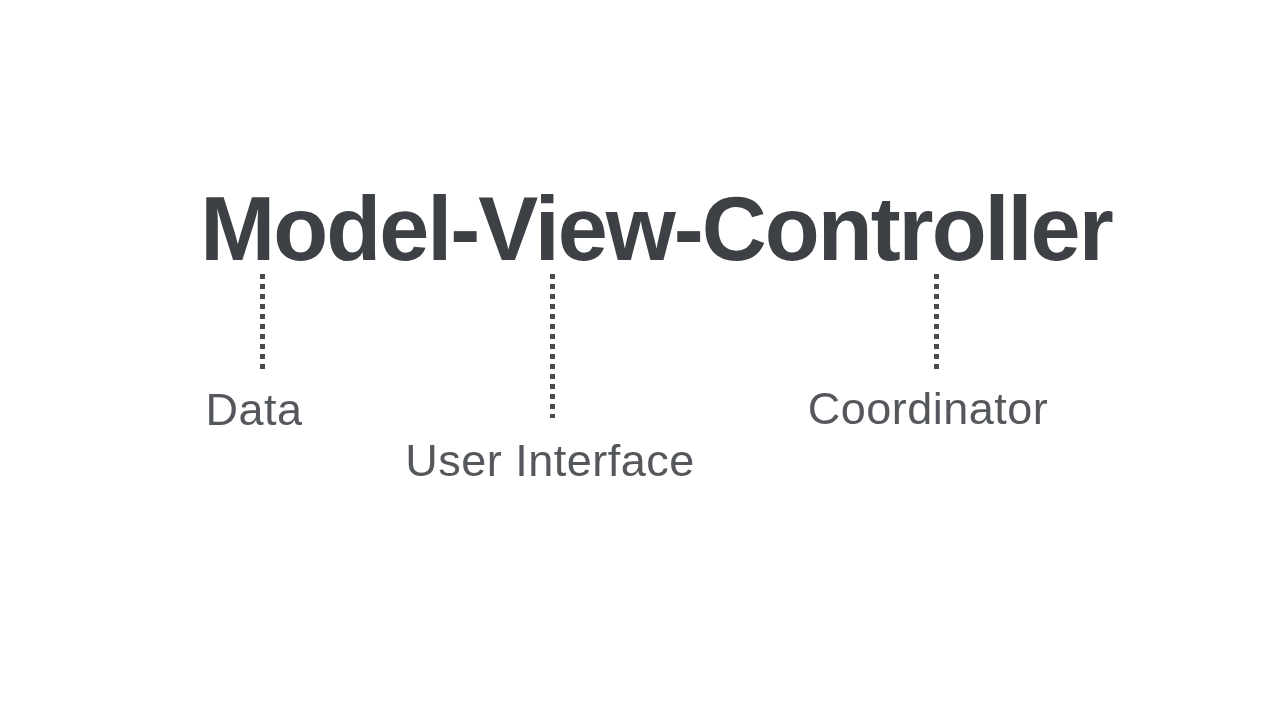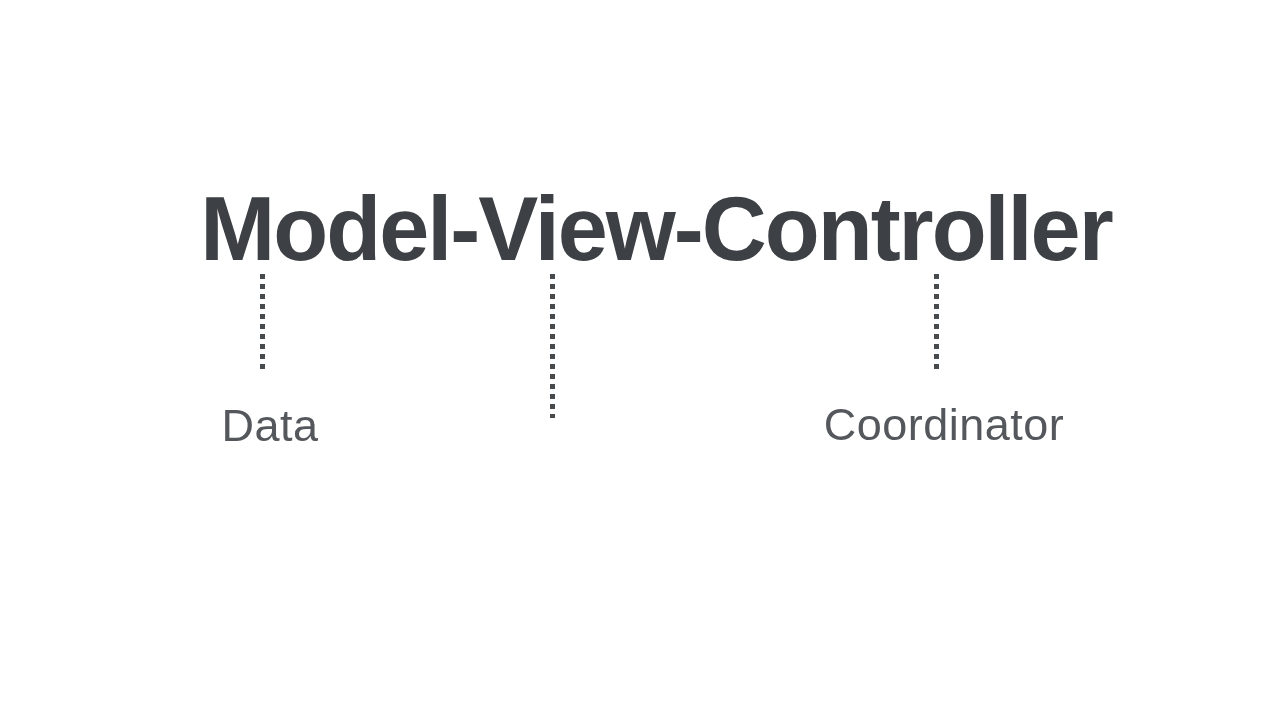--- a/index.html
+++ b/index.html
@@ -36,21 +36,21 @@
       to bottom,
       #484b4e 0px, #484b4e 5px,
       transparent 5px, transparent 10px
     );
   }
   .connector.c-model      { left: 260px; top: 274px; height: 96px;  }
   .connector.c-view       { left: 550px; top: 274px; height: 144px; }
   .connector.c-controller { left: 934px; top: 274px; height: 96px;  }
   .annotation {
     position: absolute;
-    margin: 16px;
+    margin: 0;
     transform: translateX(-50%);
     font-size: 45px;
     line-height: 45px;
     font-weight: 300;
     letter-spacing: 0.5px;
     color: #54575b;
     white-space: nowrap;
   }
   .annotation.a-data        { left: 254px; top: 387px; }
   .annotation.a-ui          { left: 550px; top: 438px; }
@@ -64,16 +64,17 @@
   <h1 class="title">Model-View-Controller</h1>
 
   <div class="connector c-model"></div>
 
   <div class="connector c-view"></div>
 
   <div class="connector c-controller"></div>
 
   <p class="annotation a-data">Data</p>
 
+  <p class="annotation a-ui">User Interface</p>
 
   <p class="annotation a-coordinator">Coordinator</p>
 
 </div>
 
 </body></html>

